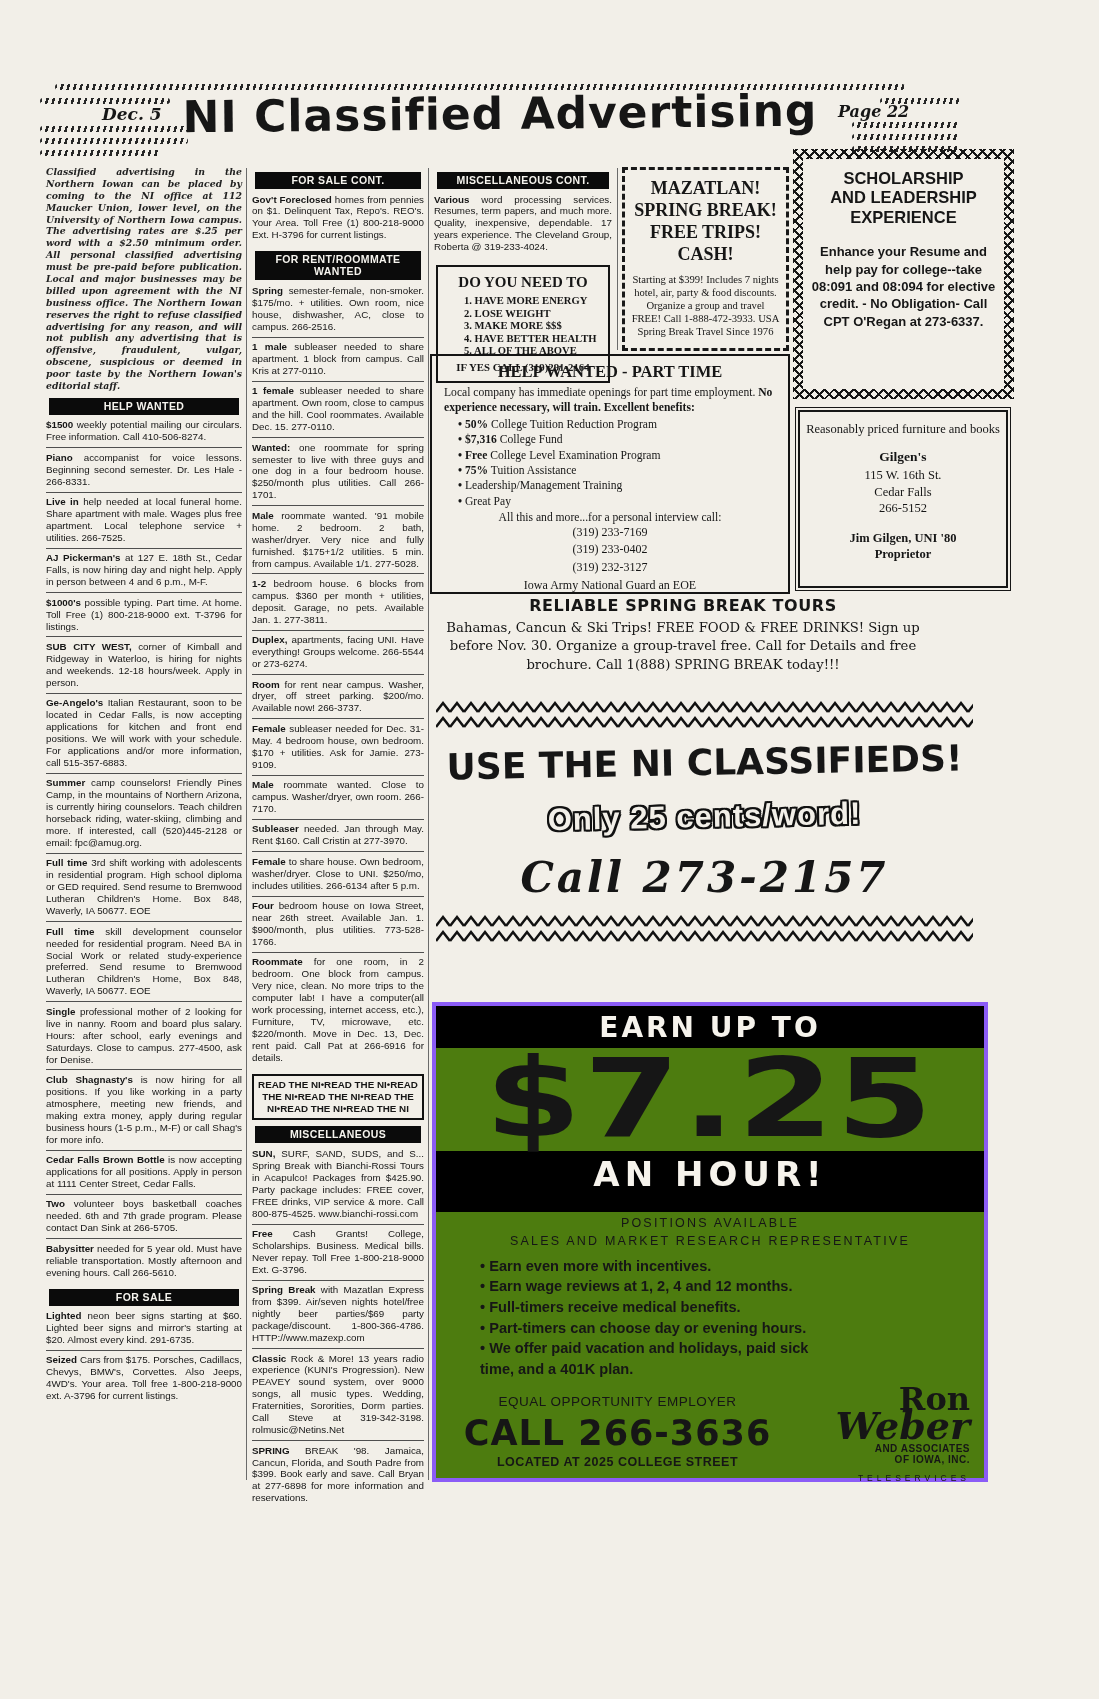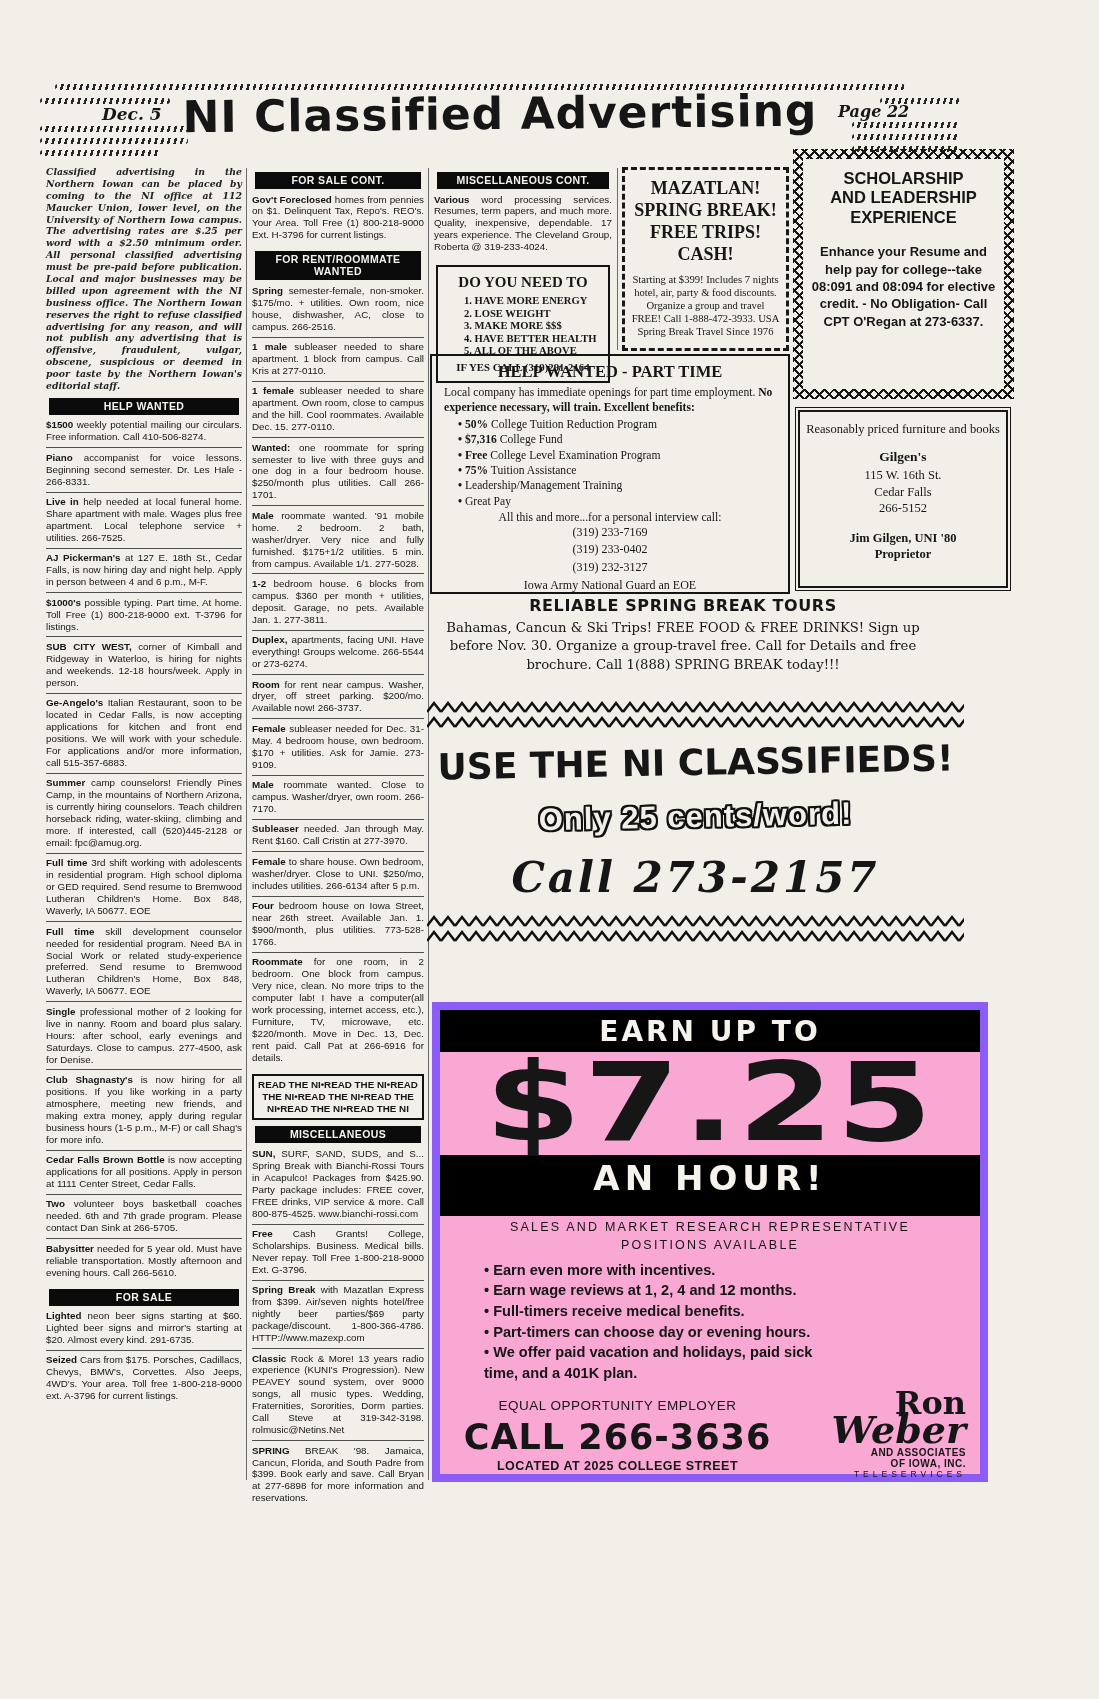--- a/index.html
+++ b/index.html
@@ -38,44 +38,44 @@
   .pt-title{text-align:center;font-size:16.5px;font-weight:bold;margin-bottom:3px}
   .pt-intro{font-size:11.6px;line-height:1.3;margin:2px 0}
   .pt-benefit{font-size:11.6px;line-height:1.32;margin-left:14px}
   .pt-benefit::before{content:"•  ";font-weight:bold}
   .pt-call{text-align:center;font-size:11.6px;margin-top:2px}
   .pt-phone{text-align:center;font-size:12px;line-height:1.45}
   .pt-footer{text-align:center;font-size:12px;margin-top:2px}
   .rel{position:absolute;left:430px;top:596px;width:506px;text-align:center}
   .rel-title{font-size:16px;font-weight:900;letter-spacing:.6px;font-family:"DejaVu Sans",sans-serif}
   .rel-body{font-size:13.2px;line-height:1.4;margin-top:4px;font-family:"DejaVu Serif",serif}
-  .useni{position:absolute;left:427px;top:700px;width:537px;text-align:center}
+  .useni{position:absolute;left:436px;top:700px;width:537px;text-align:center}
   .zz{display:block;width:100%;height:30px}
   .useni-1{font-size:36px;font-weight:900;font-family:"DejaVu Sans",sans-serif;margin-top:12px;transform:rotate(-1deg)}
   .useni-2{font-size:31px;font-weight:900;margin-top:16px;color:#f2efe8;letter-spacing:1px;transform:rotate(-1.2deg);text-shadow:-2px -2px 0 #111,2px -2px 0 #111,-2px 2px 0 #111,2px 2px 0 #111,0 -2px 0 #111,0 2px 0 #111,-2px 0 0 #111,2px 0 0 #111}
   .useni-3{font-size:42px;font-weight:bold;font-style:italic;font-family:"DejaVu Serif",serif;margin:18px 0 12px;letter-spacing:3px}
-  .earn{position:absolute;left:432px;top:1002px;width:556px;height:480px;border:8px solid #8b5cf6;background:#f9a8d4;display:flex;flex-direction:column}
+  .earn{position:absolute;left:432px;top:1002px;width:556px;height:480px;border:4px solid #8b5cf6;background:#4d7c0f;display:flex;flex-direction:column}
   .earn-band{background:#000;color:#f6f3ec;text-align:center;font-weight:900;font-family:"DejaVu Sans",sans-serif}
   .earn-band.b1{font-size:28px;padding:5px 0 4px;letter-spacing:3px}
   .earn-amt{text-align:center;font-size:108px;font-weight:900;font-family:"DejaVu Sans",sans-serif;line-height:.95;letter-spacing:2px;transform:scaleX(1.28)}
   .earn-band.b2{font-size:34px;padding:3px 0 18px;letter-spacing:5px}
   .earn-sub{text-align:center;font-size:12.5px;letter-spacing:2.2px;margin-top:4px}
   .earn-bullets{margin:8px 0 0 44px}
   .earn-bullet{font-size:14.6px;font-weight:bold;line-height:1.42;max-width:360px}
   .earn-bullet::before{content:"• "}
   .earn-bottom{display:flex;flex:1;margin-top:6px}
   .earn-left{flex:1;text-align:center;padding-top:8px}
   .earn-eoe{font-size:13.5px;letter-spacing:.5px}
   .earn-call{font-size:35px;font-weight:900;font-family:"DejaVu Sans",sans-serif;margin:4px 0 2px;letter-spacing:1px}
   .earn-loc{font-size:12.5px;font-weight:bold;letter-spacing:.5px}
   .earn-logo{width:185px;padding-right:14px;text-align:right;font-family:"DejaVu Serif",serif}
   .logo-ron{font-size:32px;font-weight:bold;line-height:.85}
   .logo-weber{font-size:38px;font-weight:bold;font-style:italic;line-height:.9;margin-top:-4px}
   .logo-small{font-size:10px;font-weight:bold;letter-spacing:.5px;font-family:"Liberation Sans",sans-serif}
-  .logo-tele{font-size:8.5px;letter-spacing:4px;margin-top:0;font-family:"Liberation Sans",sans-serif}
+  .logo-tele{font-size:8.5px;letter-spacing:4px;margin-top:8px;font-family:"Liberation Sans",sans-serif}
 </style>
 </head>
 <body>
 
 <svg width="0" height="0" style="position:absolute" aria-hidden="true">
   <defs>
     <pattern id="zzp" width="14" height="15" patternUnits="userSpaceOnUse">
       <path d="M0 12 L7 3 L14 12" fill="none" stroke="#111" stroke-width="2.6"></path>
     </pattern>
   </defs>
@@ -304,22 +304,22 @@
   <div class="useni-3">Call 273-2157</div>
   <svg class="zz">
       <rect width="100%" height="30" fill="url(#zzp)"></rect>
     </svg>
 </div>
 
 <div class="earn">
   <div class="earn-band b1">EARN UP TO</div>
   <div class="earn-amt">$7.25</div>
   <div class="earn-band b2">AN HOUR!</div>
+  <div class="earn-sub">POSITIONS AVAILABLE</div>
   <div class="earn-sub">SALES AND MARKET RESEARCH REPRESENTATIVE</div>
-  <div class="earn-sub">POSITIONS AVAILABLE</div>
   <div class="earn-bullets">
 
       <div class="earn-bullet">Earn even more with incentives.</div>
 
       <div class="earn-bullet">Earn wage reviews at 1, 2, 4 and 12 months.</div>
 
       <div class="earn-bullet">Full-timers receive medical benefits.</div>
 
       <div class="earn-bullet">Part-timers can choose day or evening hours.</div>
 

